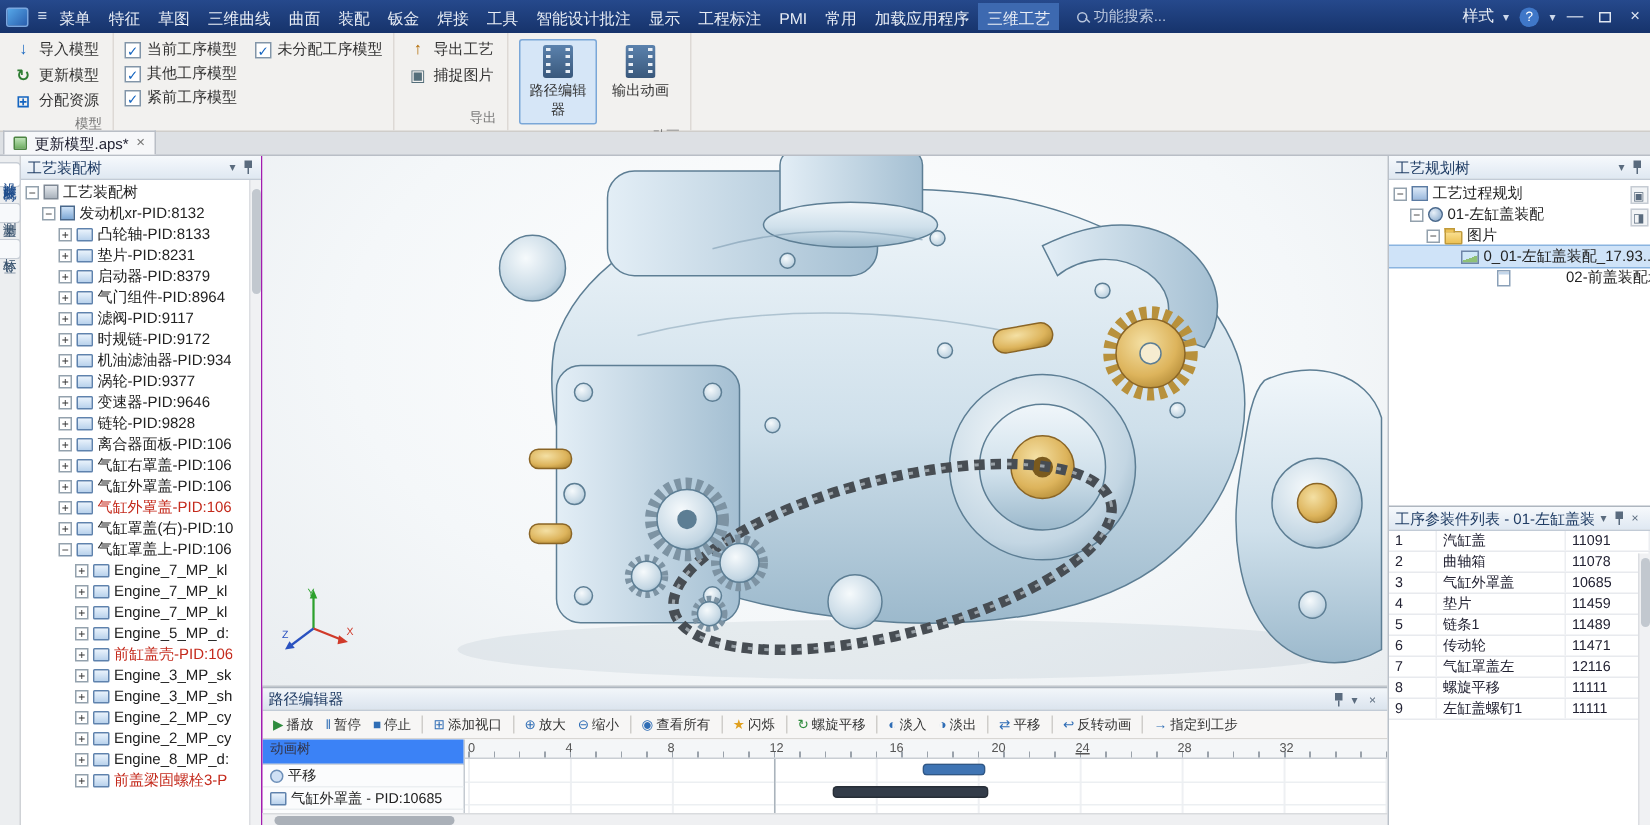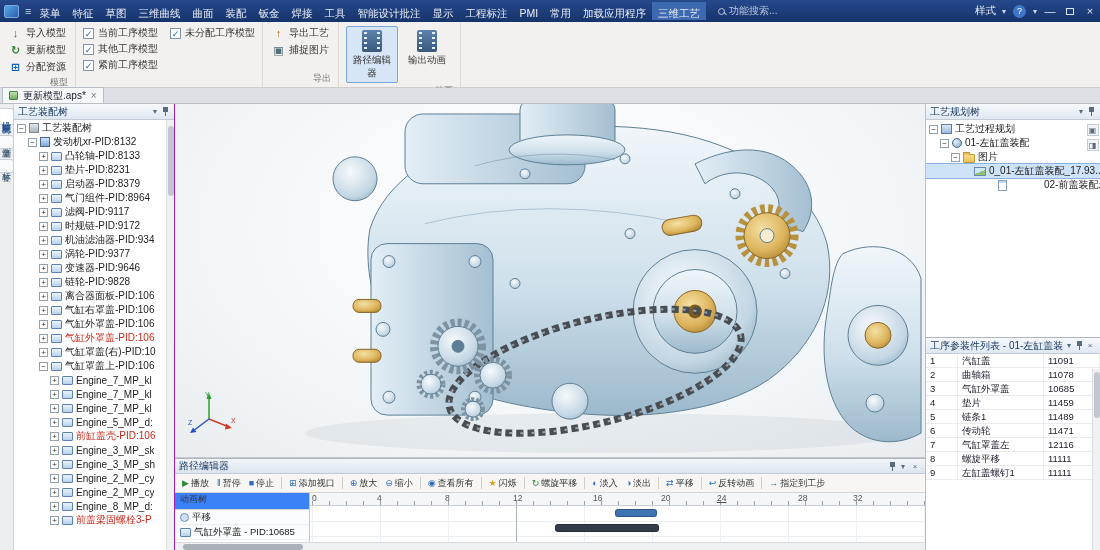--- a/index.html
+++ b/index.html
@@ -590,21 +590,21 @@
           <div class="pe-timeline">
             <div class="ruler">
                 <div class="ruler-ticks"></div>
                 <span class="tick-label" style="left: 2px;">0</span>
                 <span class="tick-label" style="left: 67px;">4</span>
                 <span class="tick-label" style="left: 135px;">8</span>
                 <span class="tick-label" style="left: 203px;">12</span>
                 <span class="tick-label" style="left: 283px;">16</span>
                 <span class="tick-label" style="left: 351px;">20</span>
                 <span class="tick-label" style="left: 407px; text-decoration: underline;">24</span>
-                <span class="tick-label" style="left: 488px;">28</span>
+                <span class="tick-label" style="left: 475px;">28</span>
                 <span class="tick-label" style="left: 543px;">32</span>
               </div>
             <div class="tgrid">
               <div class="trow-line" style="top:15px"></div>
               <div class="trow-line" style="top:30px"></div>
               <div class="tmarker" style="left: 206px;"></div>
             <div class="tsegment" style="left: 304.6px; width: 42.5px; top: 3px; background: rgb(63, 116, 179);"></div>
                 <div class="tsegment" style="left: 245.1px; width: 103.7px; top: 18px; background: rgb(51, 60, 73);"></div>
               </div>
           </div>

